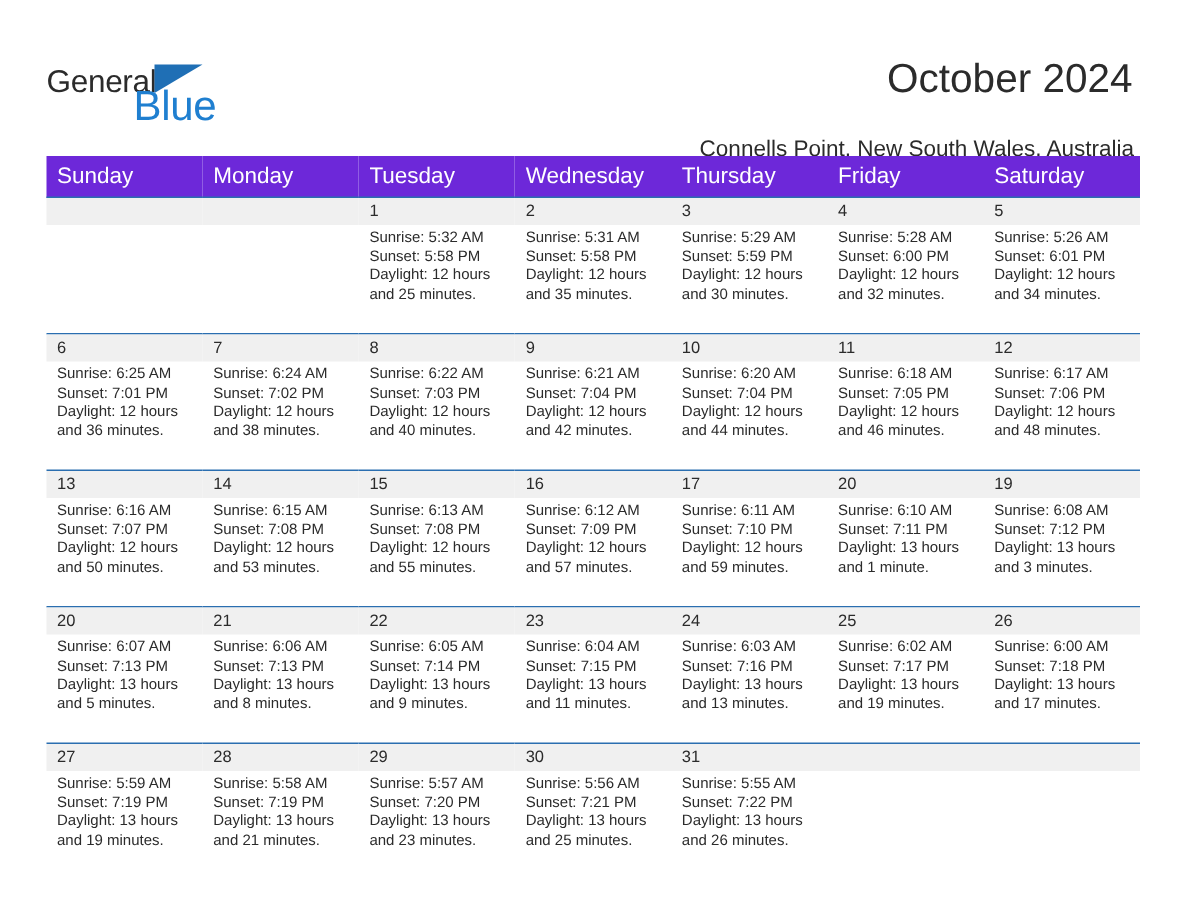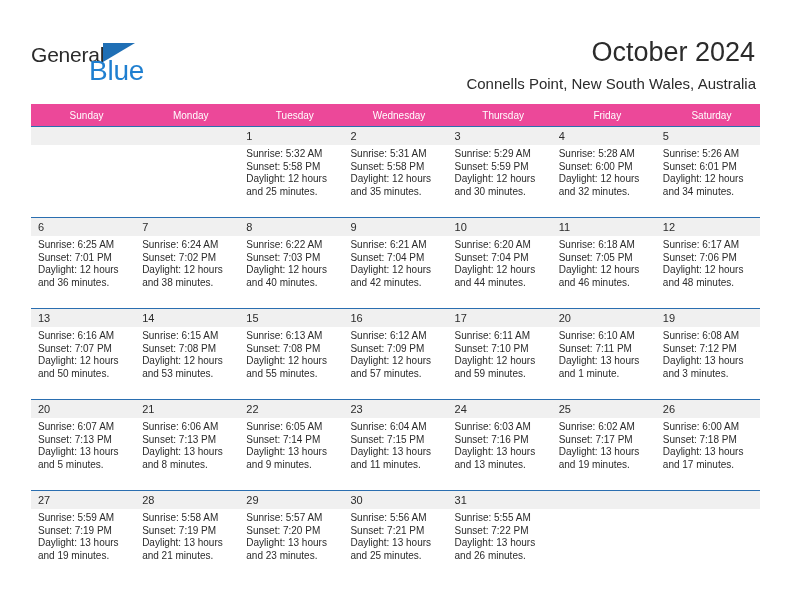--- a/index.html
+++ b/index.html
@@ -75,39 +75,39 @@
     color: #2b2b2b;
     line-height: 30px;
     font-weight: normal;
     margin: 1px;
     white-space: nowrap;
   }
   .cal-subtitle {
     font-size: 15px;
     color: #2b2b2b;
     line-height: 18px;
-    margin: 8px 0 0 0;
+    margin: 24px 0 0 0;
     white-space: nowrap;
   }
 
   
   .calendar {
     position: absolute;
     left: 31px;
     top: 104px;
     width: 729px;
     border-collapse: collapse;
     table-layout: fixed;
   }
   .calendar th {
-    background: #ec4899;
+    background: #6d28d9;
     color: #ffffff;
-    font-size: 10px;
+    font-size: 15px;
     font-weight: normal;
-    text-align: center;
+    text-align: left;
     padding: 5px 0 5px 7px;
     height: 12px;
     vertical-align: middle;
   }
   .calendar col {
     width: 104.14px;
   }
   .calendar td {
     vertical-align: top;
     padding: 0;

